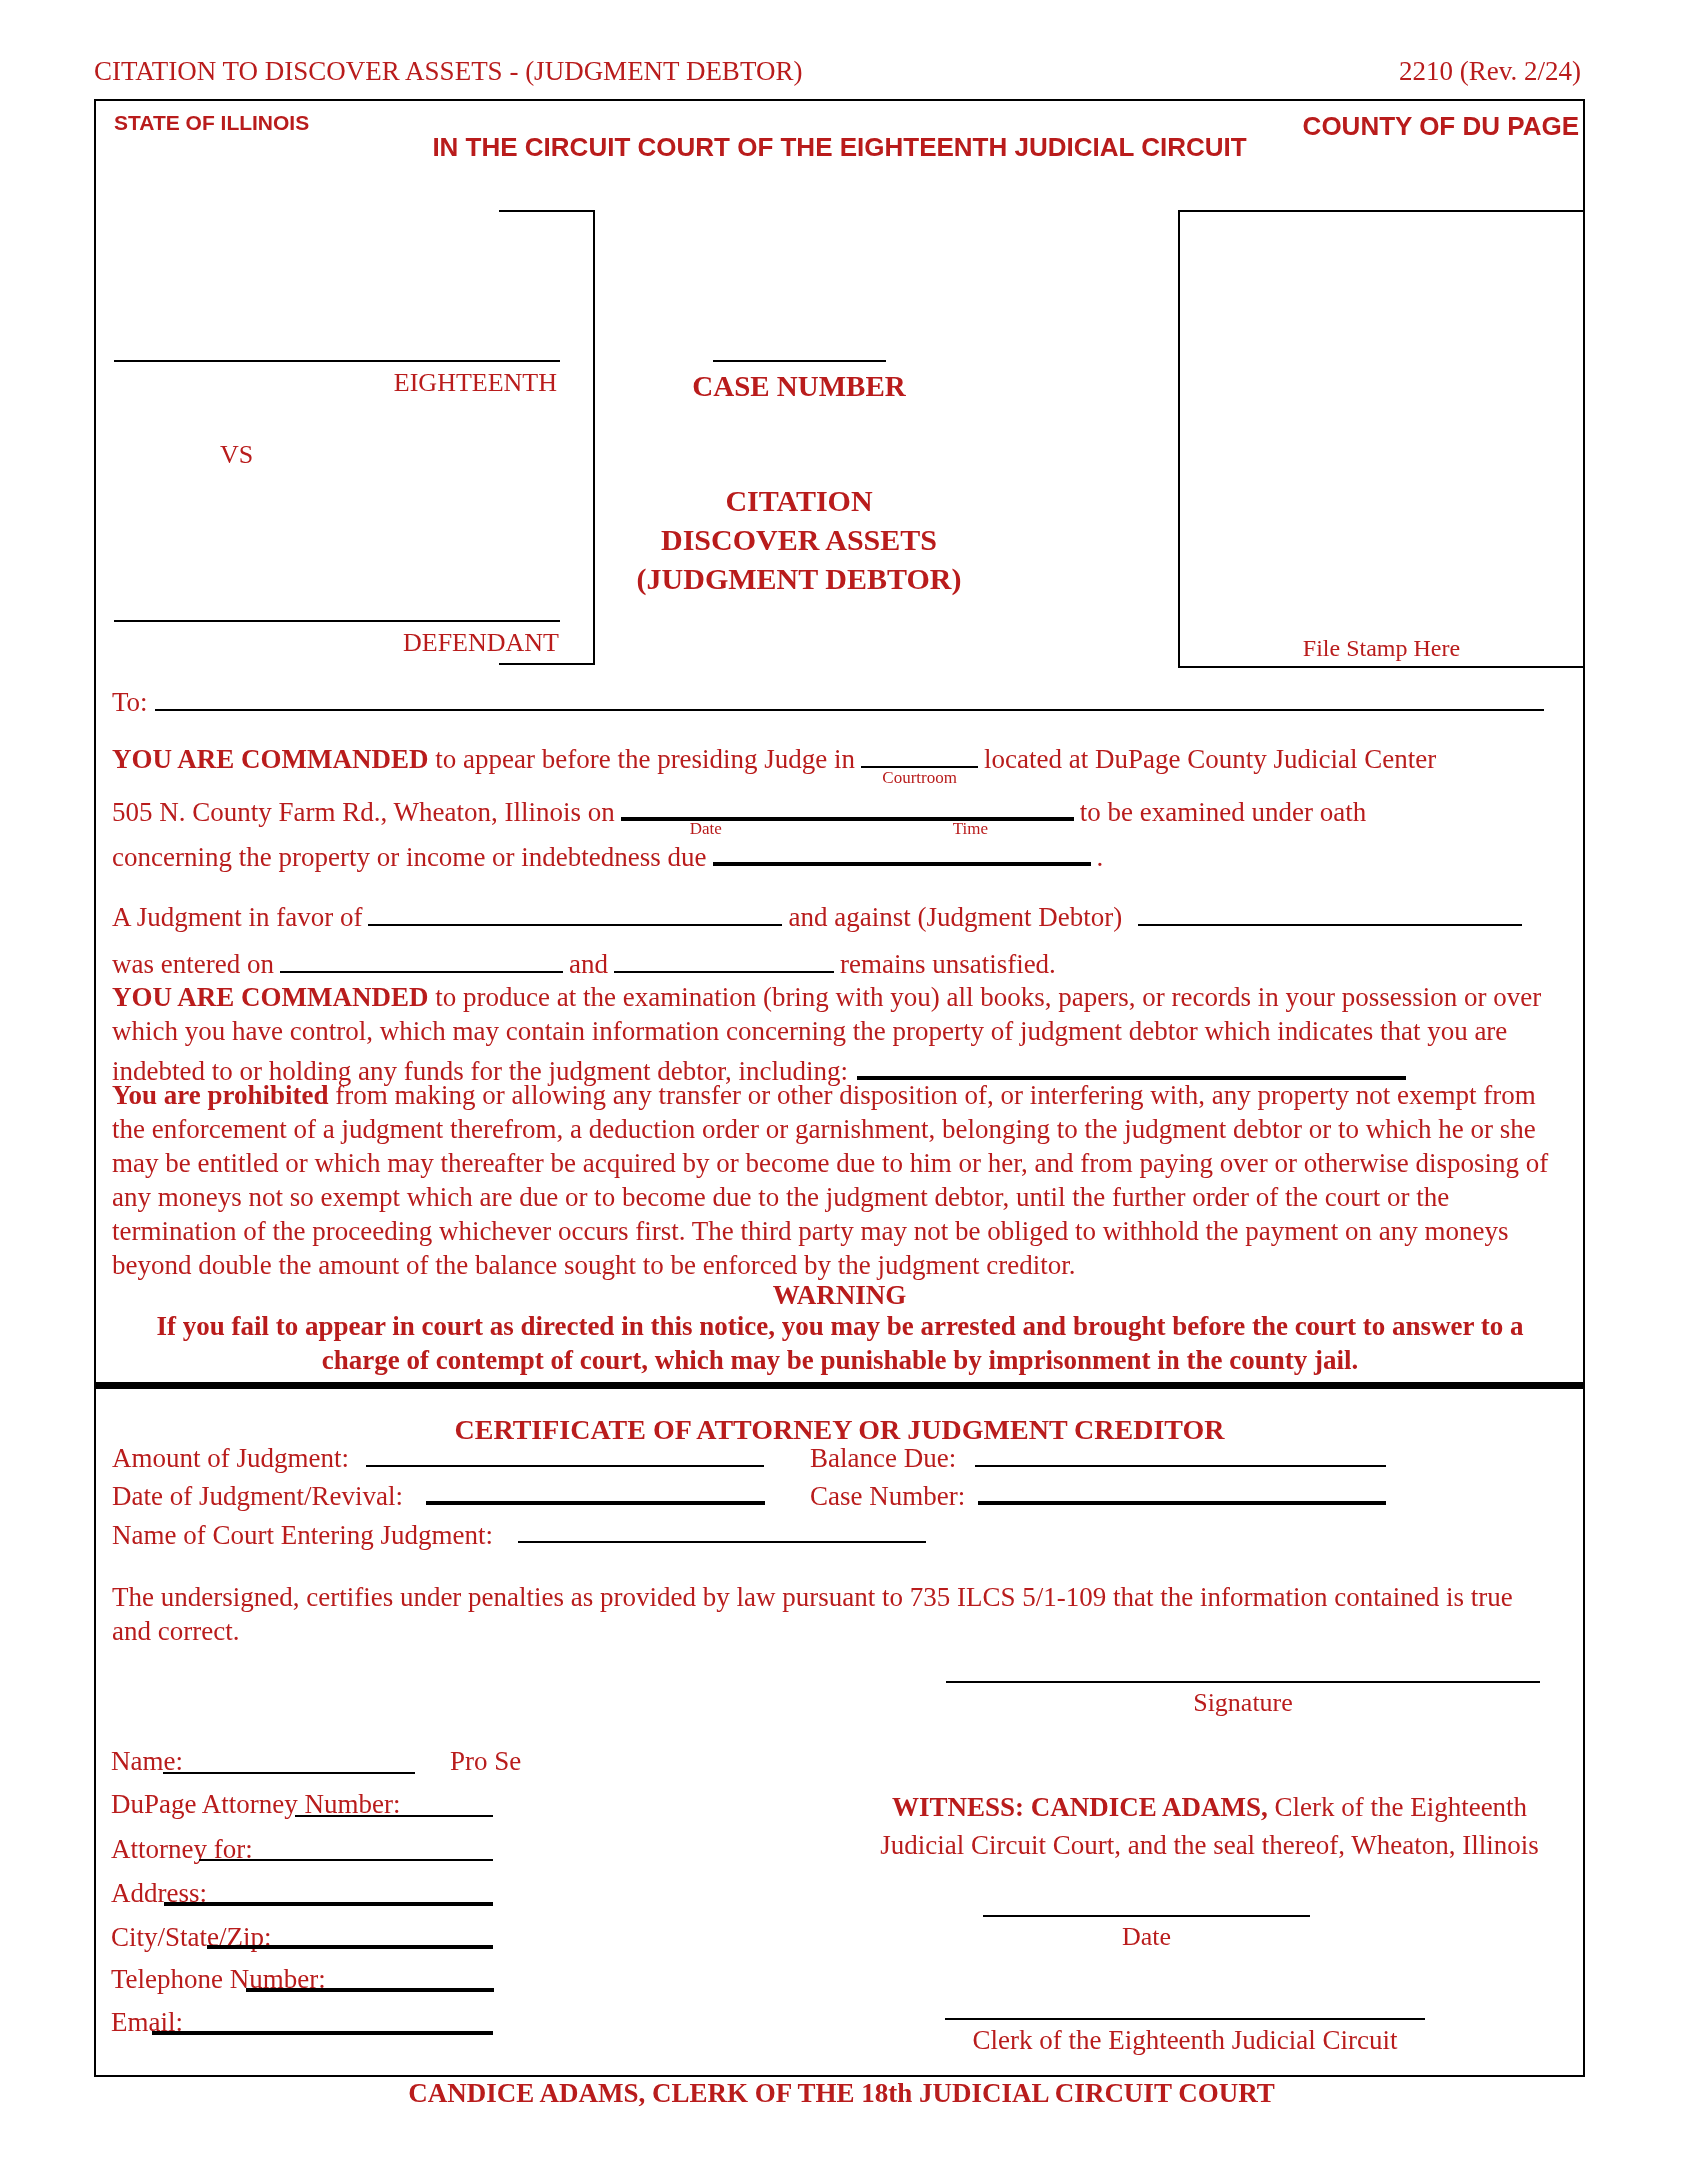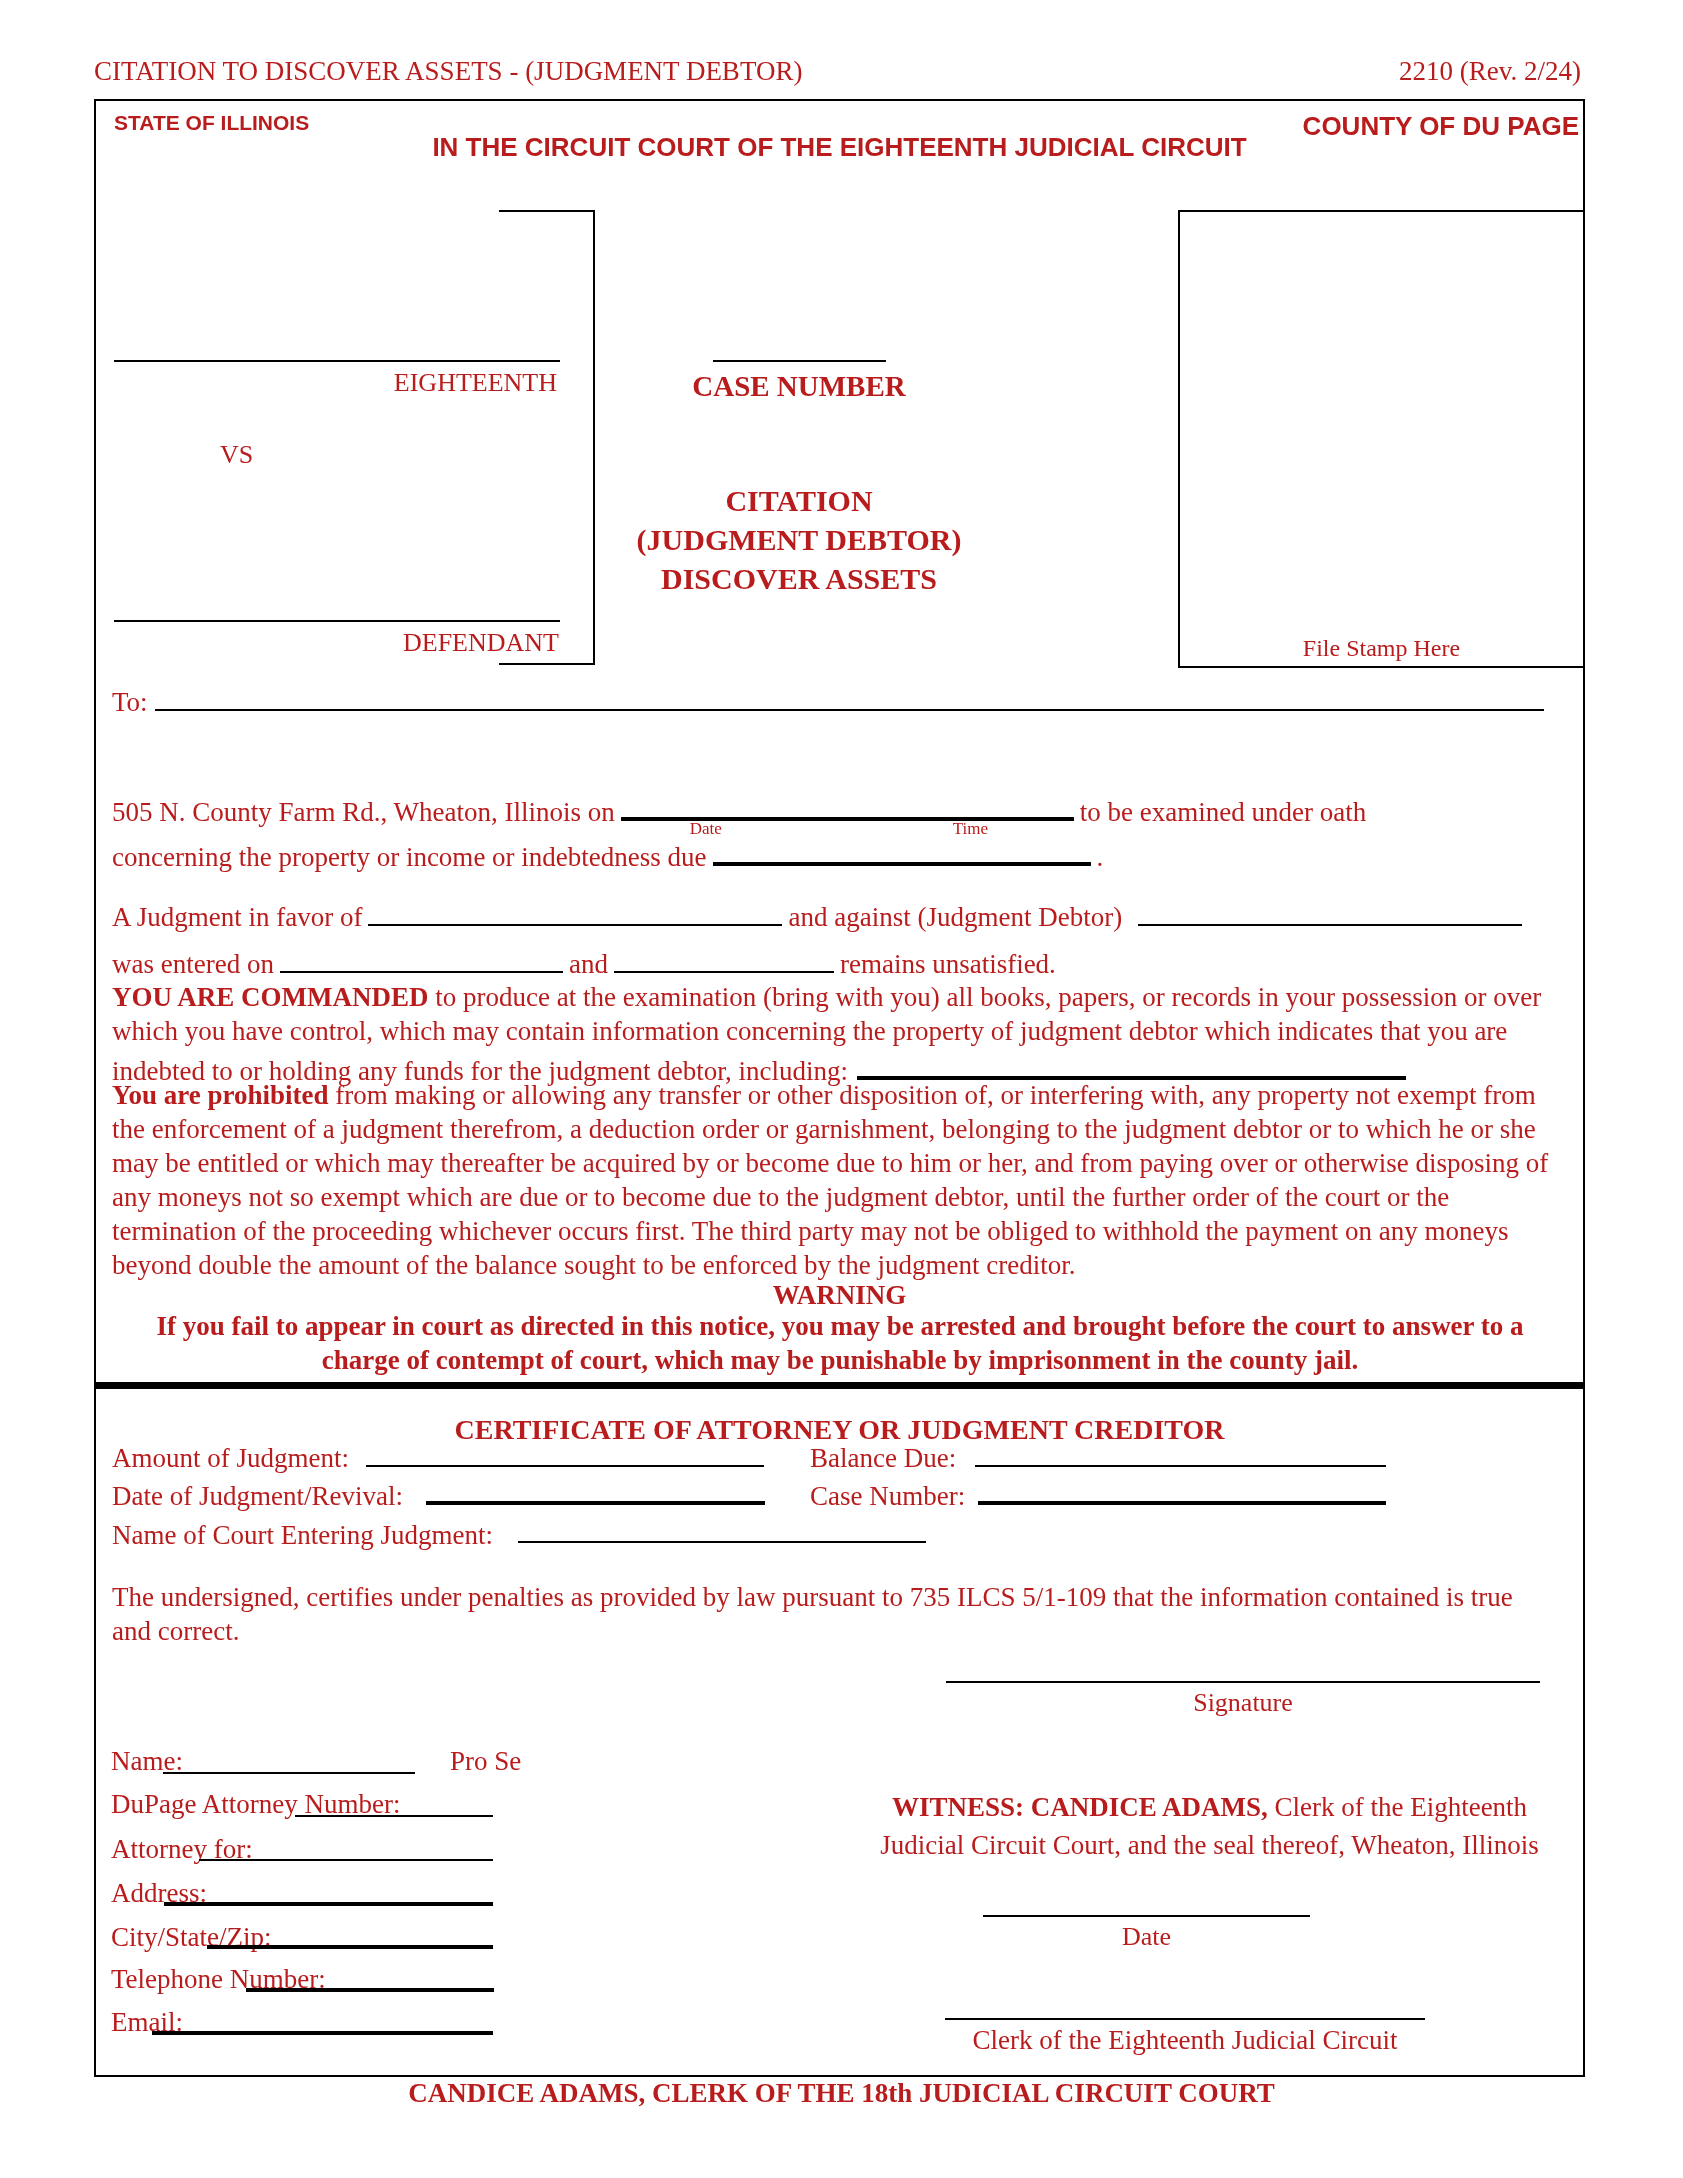--- a/index.html
+++ b/index.html
@@ -40,31 +40,35 @@
   <div class="abs rt" style="left:361px;top:628px;width:198px;font-size:26px;">DEFENDANT</div>
 
   <div class="abs bar" style="left:593px;top:210px;width:2px;height:455px;"></div>
   <div class="abs bar" style="left:499px;top:210px;width:94px;height:2px;"></div>
   <div class="abs bar" style="left:499px;top:663px;width:94px;height:2px;"></div>
 
   <div class="abs fline" style="left:713px;top:360px;width:173px;"></div>
   <div class="abs ctr b" style="left:648px;top:370px;width:302px;font-size:29px;">CASE NUMBER</div>
   <div class="abs ctr b" style="left:594px;top:481px;width:410px;font-size:30px;line-height:39px;">
     <div>CITATION</div>
+    <div>DISCOVER ASSETS</div>
     <div>(JUDGMENT DEBTOR)</div>
-    <div>DISCOVER ASSETS</div>
   </div>
 
   <div class="abs" style="left:1178px;top:210px;width:407px;height:458px;border:2px solid #000;">
     <div class="abs ctr" style="left:0;bottom:4px;width:100%;font-size:24px;">File Stamp Here</div>
   </div>
 
   <div class="abs" style="left:112px;top:687px;">To:</div>
   <div class="abs fline" style="left:155px;top:709px;width:1389px;"></div>
 
+  <div class="abs" style="left:112px;top:738px;white-space:nowrap;">
+    <span class="b">YOU ARE COMMANDED</span>
+    <span>to appear before the presiding Judge in</span><span class="blank" style="width:117px;"><span class="sub c">Courtroom</span></span><span>located at DuPage County Judicial Center</span>
+  </div>
   <div class="abs" style="left:112px;top:789px;white-space:nowrap;">
     <span>505 N. County Farm Rd., Wheaton, Illinois on</span><span class="blank thick" style="width:453px;"><span class="sub" style="left:69px;">Date</span><span class="sub" style="left:332px;">Time</span></span><span>to be examined under oath</span>
   </div>
   <div class="abs" style="left:112px;top:834px;white-space:nowrap;">
     <span>concerning the property or income or indebtedness due</span><span class="blank thick" style="width:378px;"></span><span>.</span>
   </div>
 
   <div class="abs" style="left:112px;top:896px;white-space:nowrap;">
     <span>A Judgment in favor of</span><span class="blank" style="width:414px;"></span><span>and against (Judgment Debtor)</span><span class="blank" style="width:384px;margin-left:16px;"></span>
   </div>

